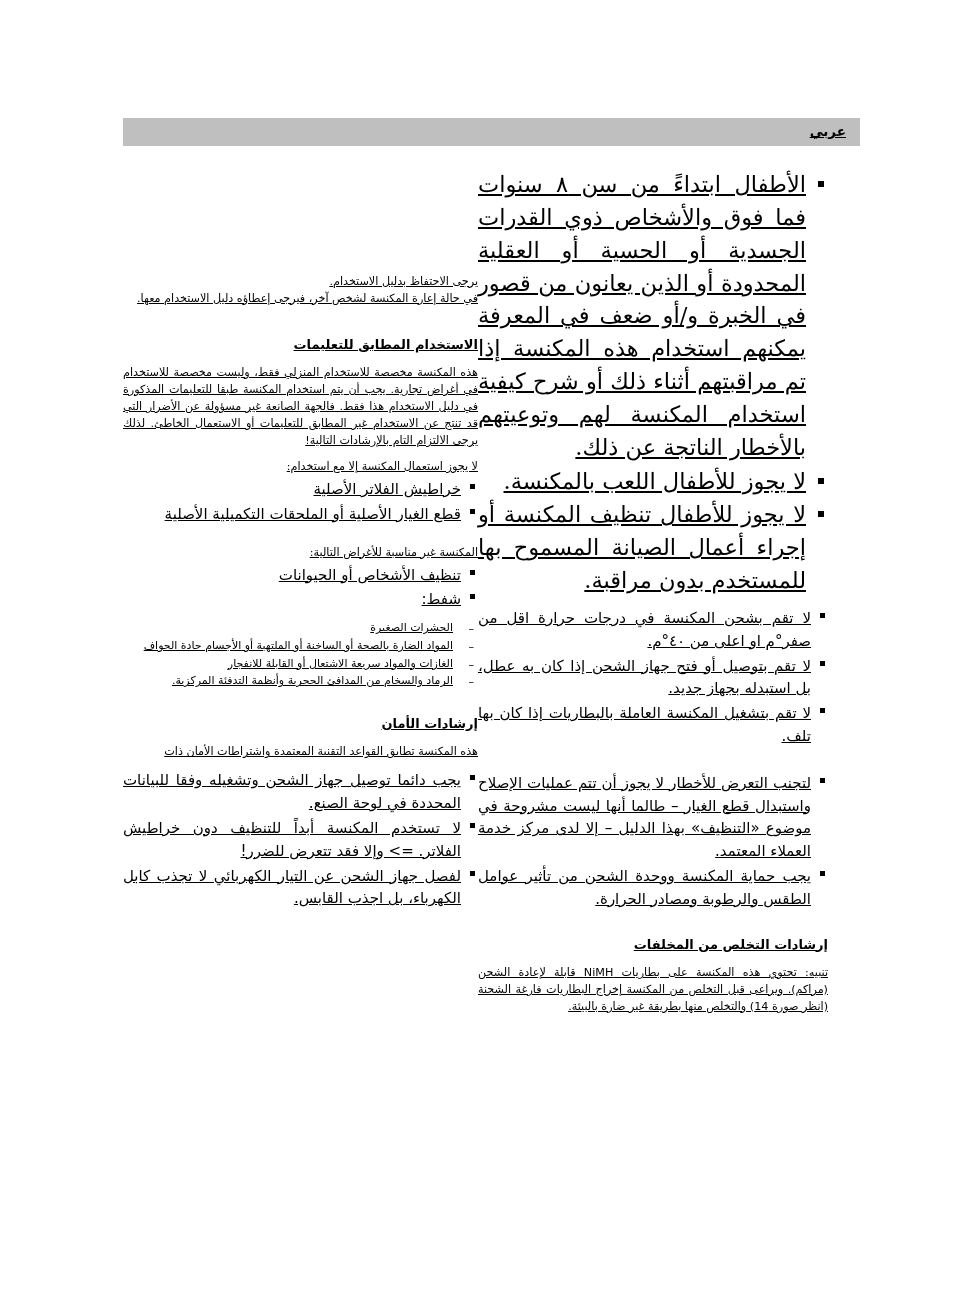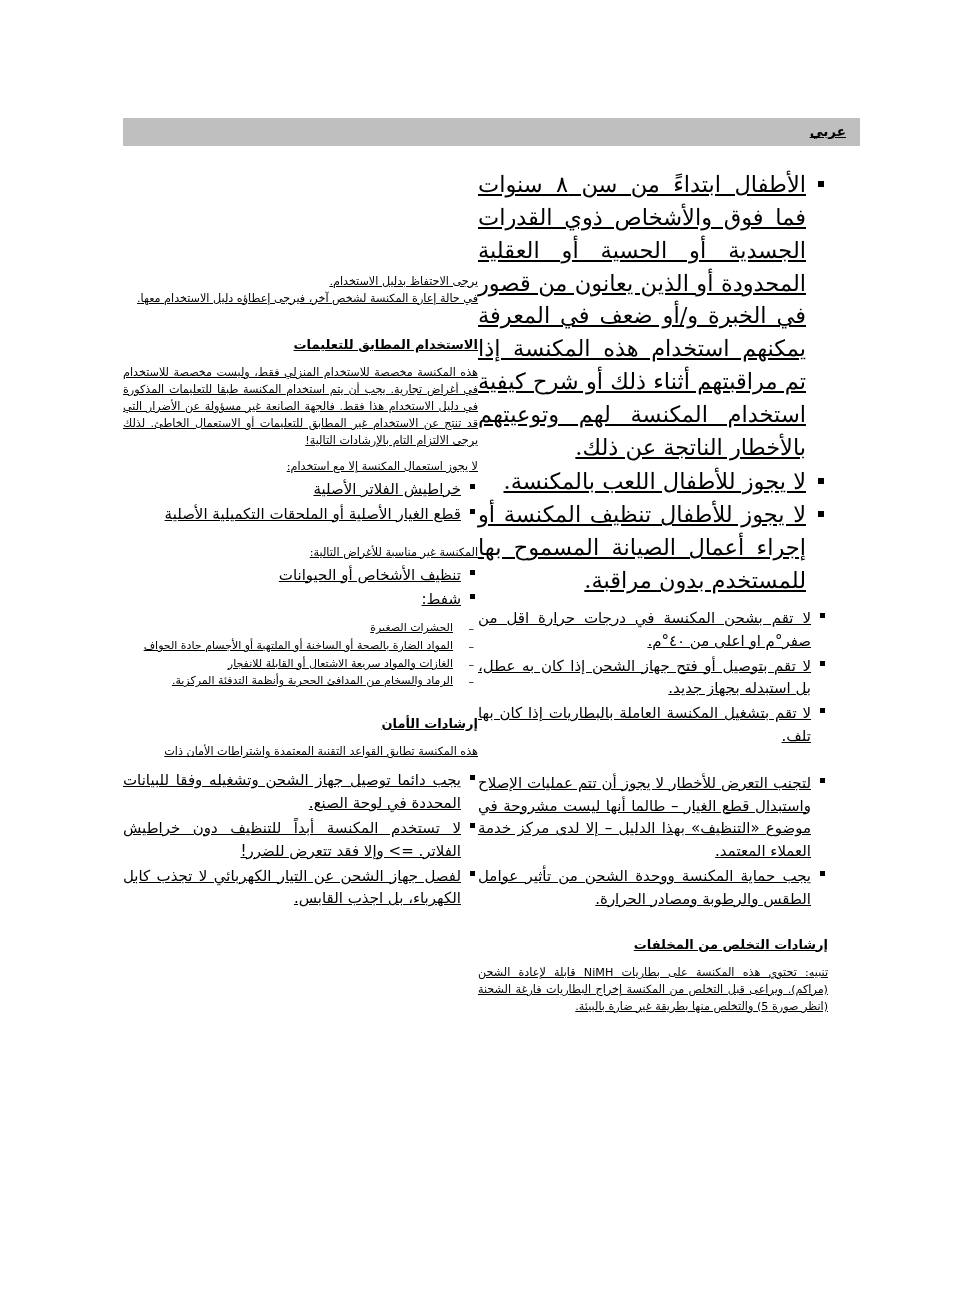--- a/index.html
+++ b/index.html
@@ -229,18 +229,18 @@
 
       <div class="spacer-md"></div>
 
       <ul class="blist">
         <li>لتجنب التعرض للأخطار لا يجوز أن تتم عمليات الإصلاح واستبدال قطع الغيار – طالما أنها ليست مشروحة في موضوع «التنظيف» بهذا الدليل – إلا لدى مركز خدمة العملاء المعتمد.</li>
         <li>يجب حماية المكنسة ووحدة الشحن من تأثير عوامل الطقس والرطوبة ومصادر الحرارة.</li>
       </ul>
 
       <h2 class="heading">إرشادات التخلص من المخلفات</h2>
 
-      <p class="para">تنبيه: تحتوي هذه المكنسة على بطاريات NiMH قابلة لإعادة الشحن (مراكم). ويراعى قبل التخلص من المكنسة إخراج البطاريات فارغة الشحنة (انظر صورة 5) والتخلص منها بطريقة غير ضارة بالبيئة.</p>
+      <p class="para">تنبيه: تحتوي هذه المكنسة على بطاريات NiMH قابلة لإعادة الشحن (مراكم). ويراعى قبل التخلص من المكنسة إخراج البطاريات فارغة الشحنة (انظر صورة 14) والتخلص منها بطريقة غير ضارة بالبيئة.</p>
 
     </div>
 
   </div>
 </div>
 
 </body></html>

